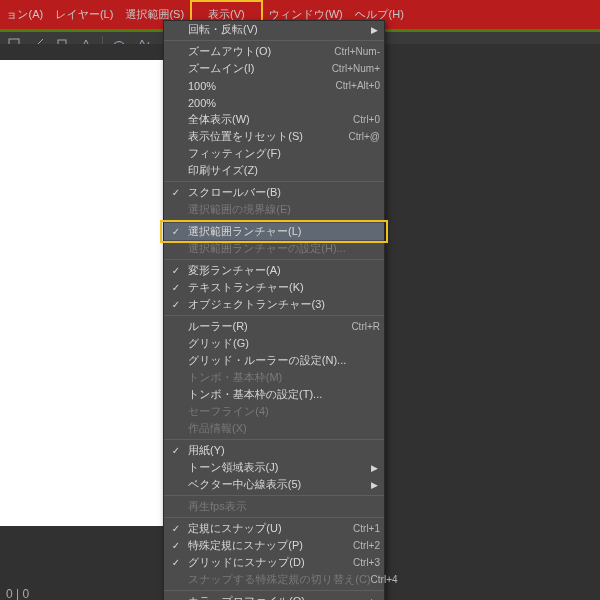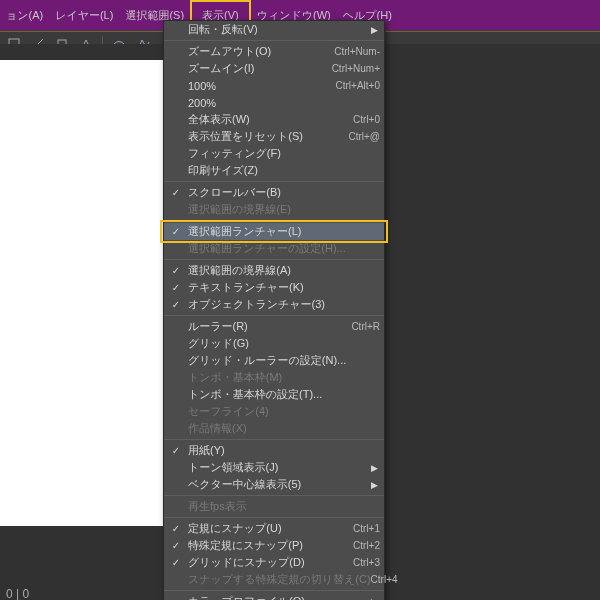--- a/index.html
+++ b/index.html
@@ -1,19 +1,19 @@
 <!DOCTYPE html>
 <html><head>
 <meta charset="utf-8">
 <style>
 *{margin:0;padding:0;box-sizing:border-box;font-family:"Meiryo","MS PGothic",sans-serif;font-size:11px;-webkit-font-smoothing:antialiased}
 body{background:#313131;width:600px;height:600px;overflow:hidden;position:relative}
-.menubar{height:32px;background:#701a75;border-bottom:1px solid #4d7c0f;display:flex;align-items:stretch;color:#c8c8c8}
+.menubar{height:32px;background:#b91c1c;border-bottom:3px solid #4d7c0f;display:flex;align-items:stretch;color:#c8c8c8}
 .menu-item{padding:0 6px;display:flex;align-items:center;cursor:default}
-.menu-primary{border:2px solid #f0c020;padding:0 10px;display:flex;align-items:center}
+.menu-primary{border:2px solid #f0c020;padding:0 16px;display:flex;align-items:center}
 .toolbar{height:24px;background:#3a3a3a;border-bottom:1px solid #2a2a2a;display:flex;align-items:center;padding:0 4px;gap:4px}
 .tbtn{width:20px;height:20px;display:flex;align-items:center;justify-content:center;color:#9aa}
 .sep{width:1px;height:16px;background:#555;margin:0 2px}
 .canvas-area{position:absolute;top:44px;left:0;right:0;bottom:14px;background:#313131}
 .canvas{position:absolute;top:16px;left:0;width:364px;height:466px;background:#fff}
 .status{position:absolute;bottom:0;left:0;height:14px;color:#aaa;font-size:12px;padding:1px 6px}
 .dropdown{position:absolute;top:20px;left:163px;width:222px;background:#4c4c4c;border:1px solid #2a2a2a;box-shadow:2px 2px 6px rgba(0,0,0,.5)}
 .dm-row{height:17px;display:flex;align-items:center;color:#d8d8d8;position:relative;padding-left:24px;padding-right:4px;cursor:default}
 .dm-row.disabled{color:#7a7a7a}
 .dm-row .chk{position:absolute;left:6px;width:12px;text-align:center;font-size:10px}
@@ -128,21 +128,21 @@
     <div class="dm-row highlight">
       <span class="chk">✓</span>
       <span class="lbl">選択範囲ランチャー(L)</span>
     </div>
     <div class="dm-row disabled">
       <span class="lbl">選択範囲ランチャーの設定(H)...</span>
     </div>
     <div class="dm-sep"></div>
     <div class="dm-row">
       <span class="chk">✓</span>
-      <span class="lbl">選択範囲の境界線(A)</span>
+      <span class="lbl">変形ランチャー(A)</span>
     </div>
     <div class="dm-row">
       <span class="chk">✓</span>
       <span class="lbl">テキストランチャー(K)</span>
     </div>
     <div class="dm-row">
       <span class="chk">✓</span>
       <span class="lbl">オブジェクトランチャー(3)</span>
     </div>
     <div class="dm-sep"></div>

